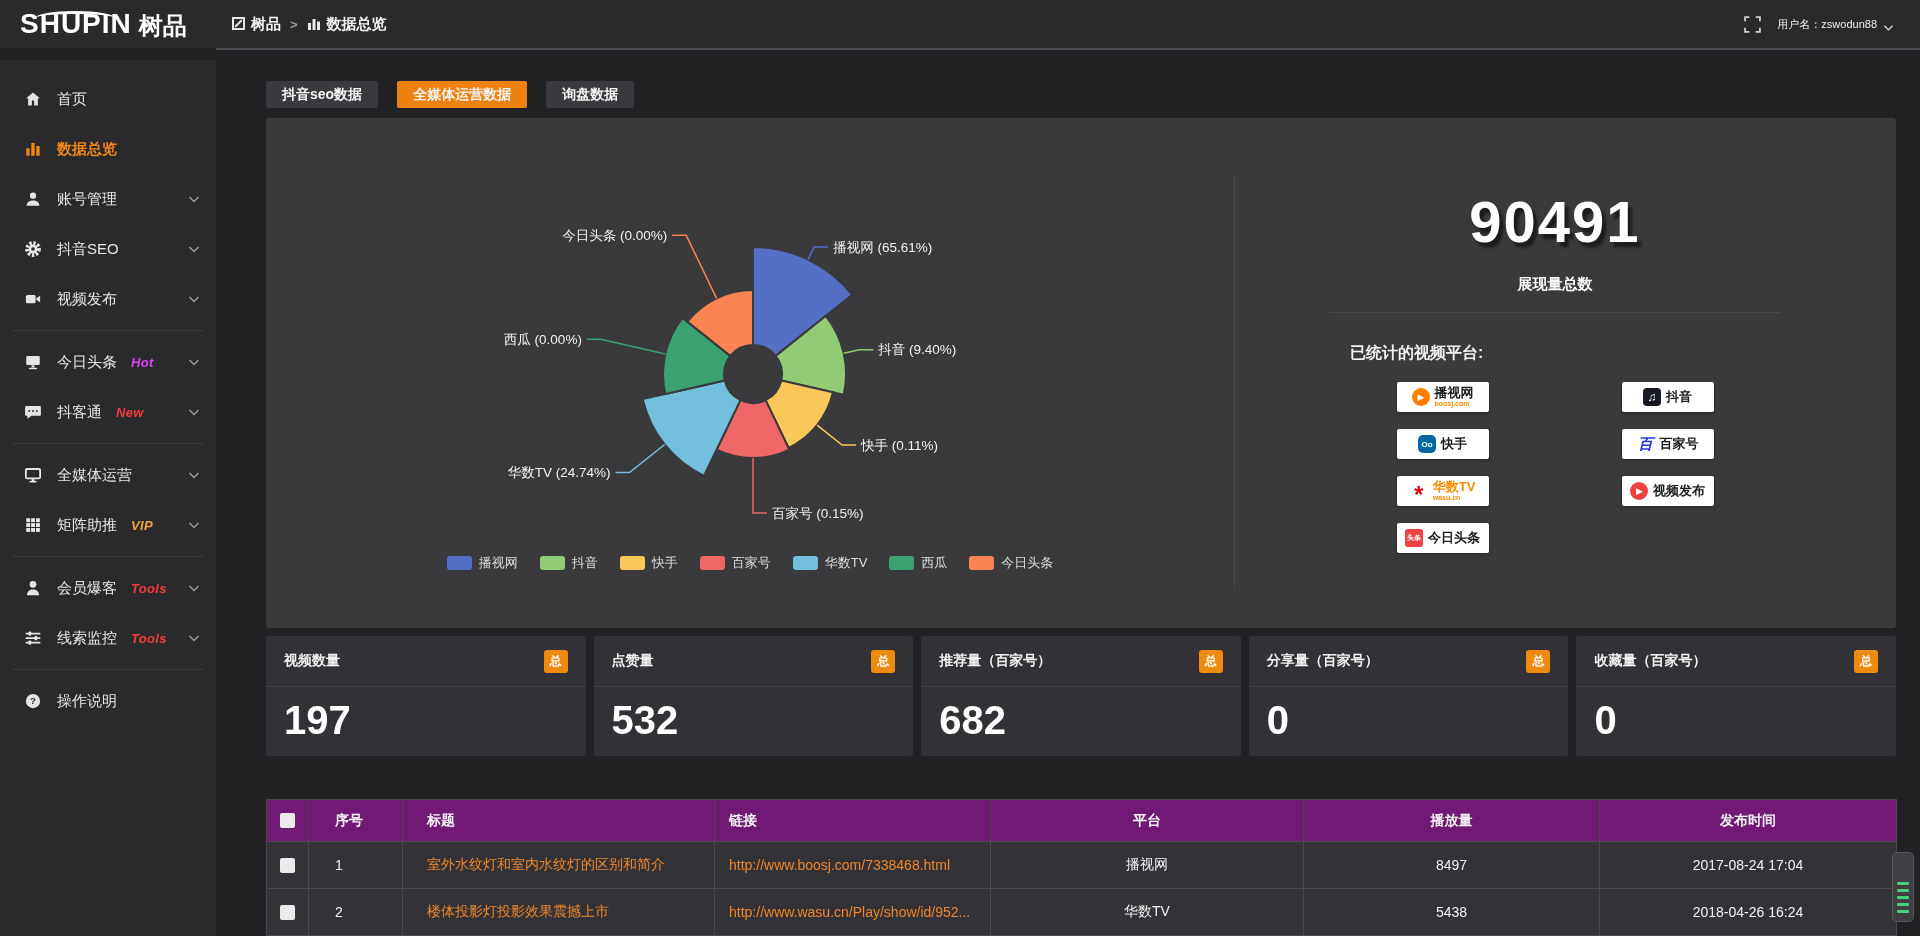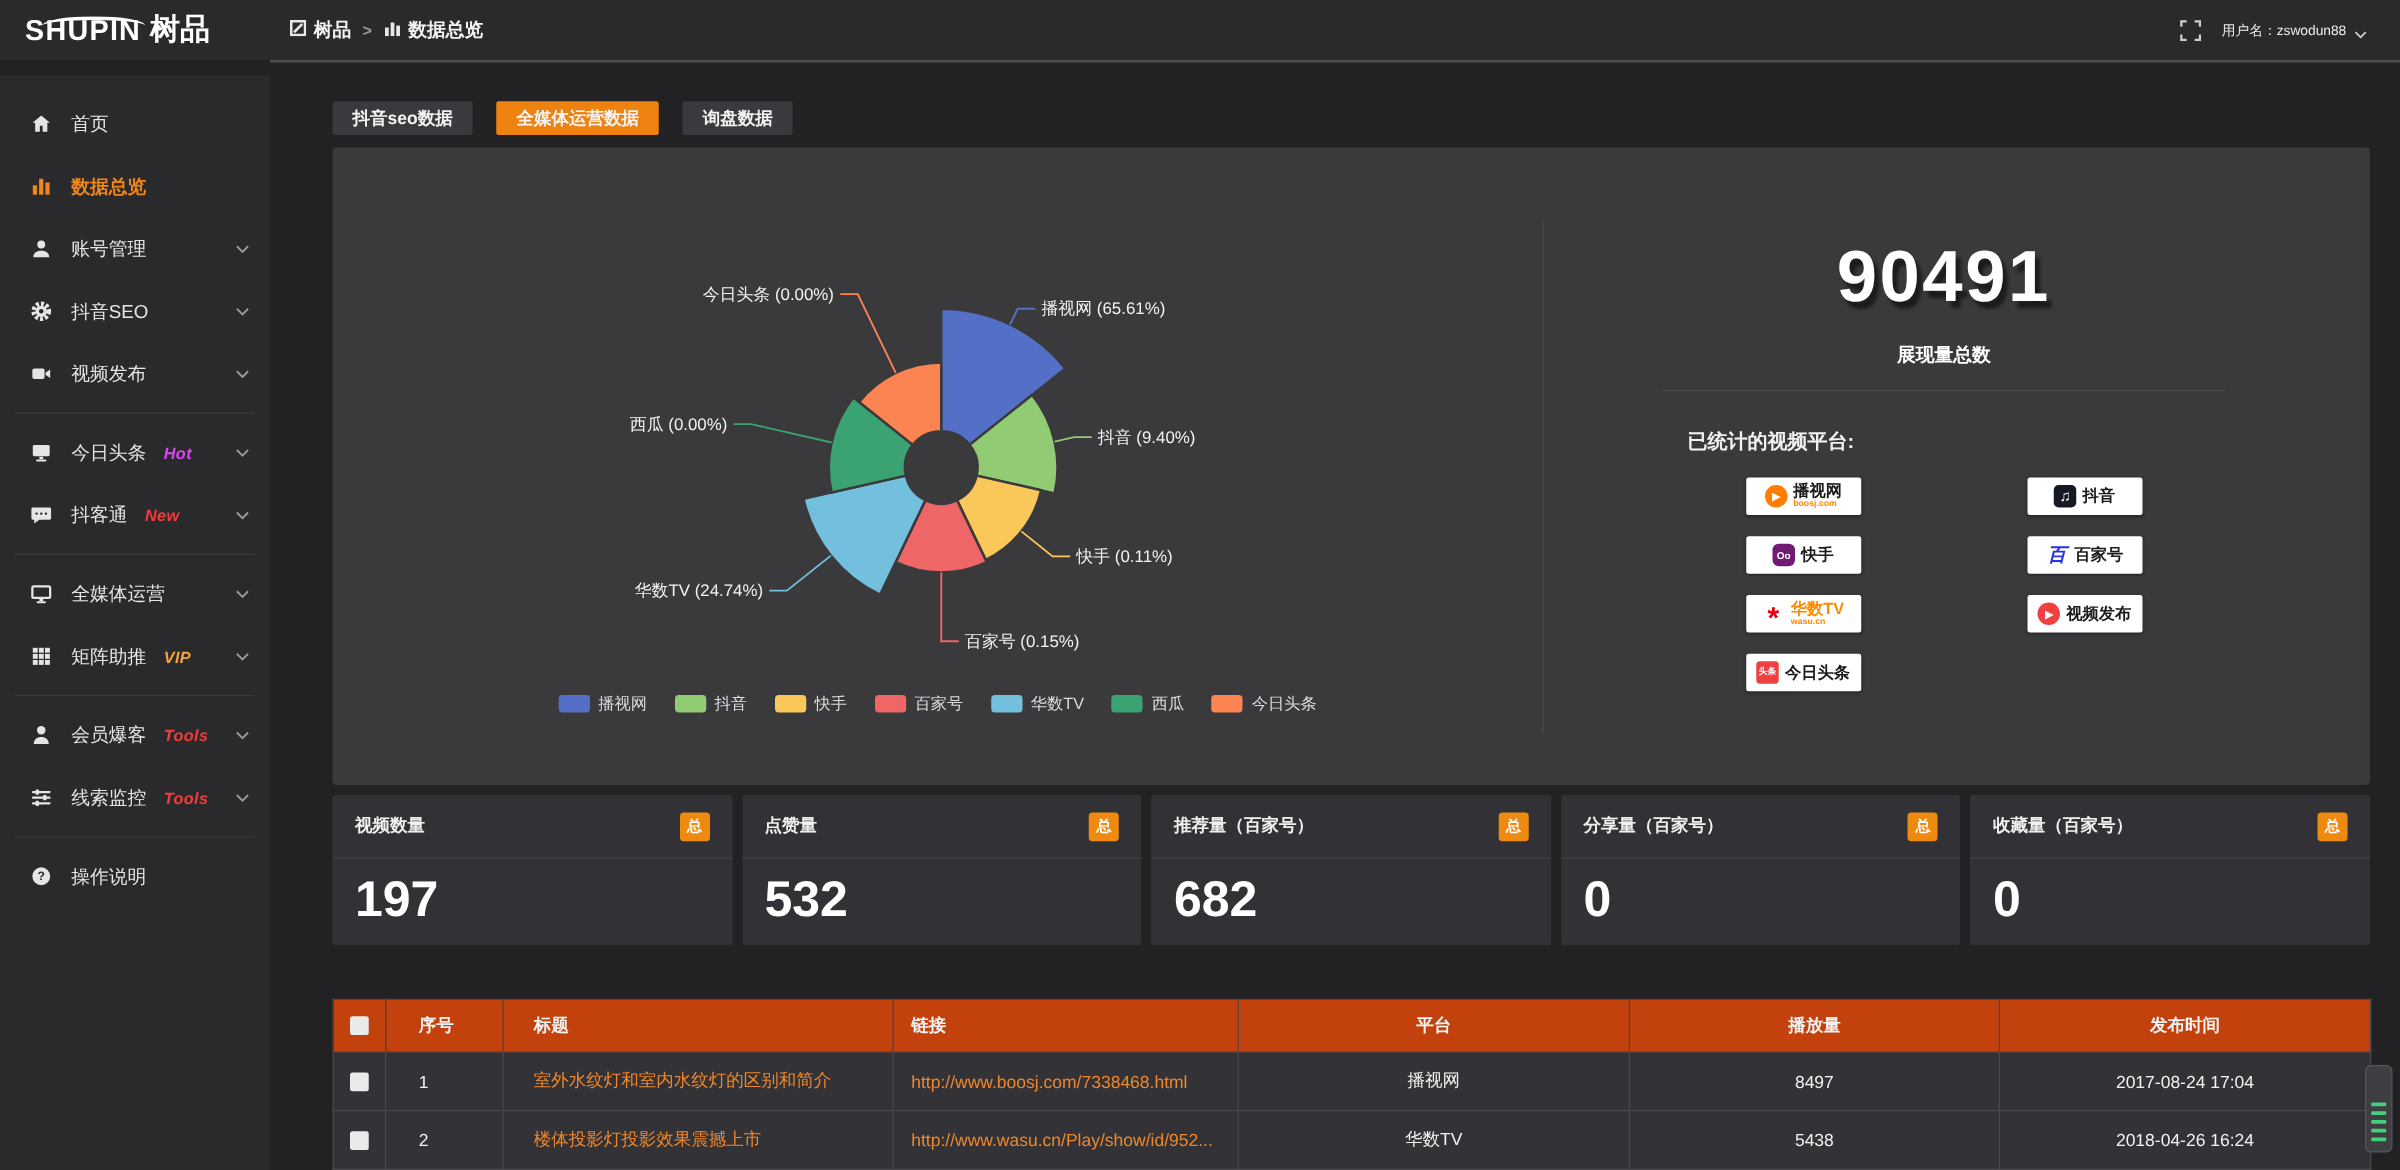--- a/index.html
+++ b/index.html
@@ -5,21 +5,21 @@
   * { margin:0; padding:0; box-sizing:border-box; }
   html,body { width:1920px; height:936px; overflow:hidden; background:#222225;
     font-family:"Liberation Sans","DejaVu Sans",sans-serif; }
 
   
   .topbar { position:fixed; left:0; top:0; width:1920px; height:48px; background:#2a2a2d;
     display:flex; align-items:center; z-index:10; }
   .logo { width:216px; padding-left:20px; display:flex; align-items:flex-end; position:relative; }
   .logo-arc { position:absolute; left:34px; top:1px; width:82px; height:15px;
     border-top:3px solid #fff; border-radius:50%; }
-  .logo-en { color:#fff; font-size:23px; font-weight:800; letter-spacing:1px; line-height:1; }
+  .logo-en { color:#fff; font-size:28px; font-weight:800; letter-spacing:1px; line-height:1; }
   .logo-cn { color:#fff; font-size:24px; font-weight:800; margin-left:7px; line-height:1; }
   .breadcrumb { display:flex; align-items:center; gap:9px; margin-left:16px; }
   .crumb { display:flex; align-items:center; gap:6px; color:#f2f2f2; font-size:15px;
     font-weight:bold; cursor:pointer; }
   .crumb-sep { color:#9a9a9a; font-size:13px; font-weight:bold; }
   .top-right { margin-left:auto; display:flex; align-items:center; gap:16px; padding-right:26px; }
   .fullscreen { display:flex; cursor:pointer; }
   .username { color:#ececec; font-size:11px; display:flex; align-items:flex-end; gap:6px; cursor:pointer; }
 
   
@@ -74,21 +74,21 @@
   .stats { margin-top:8px; width:1630px; display:flex; gap:8px; }
   .stat-card { flex:1; height:120px; background:#323236; border-radius:2px; }
   .stat-head { height:51px; display:flex; align-items:center; justify-content:space-between;
     padding:0 18px; border-bottom:1px solid #414145; }
   .stat-title { font-size:14px; color:#f0f0f0; font-weight:bold; }
   .badge { background:#ef8a10; color:#fff; font-size:12px; font-weight:bold; padding:3px 6px;
     border-radius:3px; }
   .stat-value { padding:11px 18px 0; font-size:40px; font-weight:bold; color:#fff; }
 
   .data-table { margin-top:43px; width:1630px; border-collapse:collapse; table-layout:fixed; }
-  .data-table th { background:#c2410c; height:42px; font-size:14px; font-weight:bold; color:#f2f2f2;
+  .data-table th { background:#701a75; height:42px; font-size:14px; font-weight:bold; color:#f2f2f2;
     border:1px solid #49494d; }
   .data-table td { background:#333337; height:47px; font-size:14px; color:#f2f2f2;
     border:1px solid #49494d; }
   th.al, td.al { text-align:left; }
   .pad26 { padding-left:26px; } .pad24 { padding-left:24px; } .pad14 { padding-left:14px; }
   .ctr { text-align:center; }
   td.orange { color:#f0862a; cursor:pointer; }
   .cbx { width:15px; height:15px; background:#eaeaea; border-radius:2px; margin:0 auto; cursor:pointer; }
 
   .float-widget { position:fixed; right:6px; bottom:14px; width:22px; height:70px; background:#3e3e43;
@@ -394,21 +394,21 @@
               <div class="chip">
                 <span class="plogo" style="background:#ff7e00;border-radius:50%">
                   <span class="ptri">▶</span>
                 </span>
                 <span class="ptext">
                   <span class="pname">播视网</span>
                   <span class="psub">boosj.com</span>
                 </span>
               </div>
               <div class="chip">
-                <span class="plogo" style="background:#701a75;border-radius:5px;color:#fff;font-size:8px;font-weight:bold">Oo</span>
+                <span class="plogo" style="background:#0369a1;border-radius:5px;color:#fff;font-size:8px;font-weight:bold">Oo</span>
                 <span class="ptext">
                   <span class="pname">快手</span>
                 </span>
               </div>
               <div class="chip">
                 <span class="plogo" style="color:#e60012;font-size:24px;font-weight:900;line-height:0">
                   <span style="position:relative;top:4px">*</span>
                 </span>
                 <span class="ptext">
                   <span class="pname" style="color: rgb(255, 138, 0);">华数TV</span>

